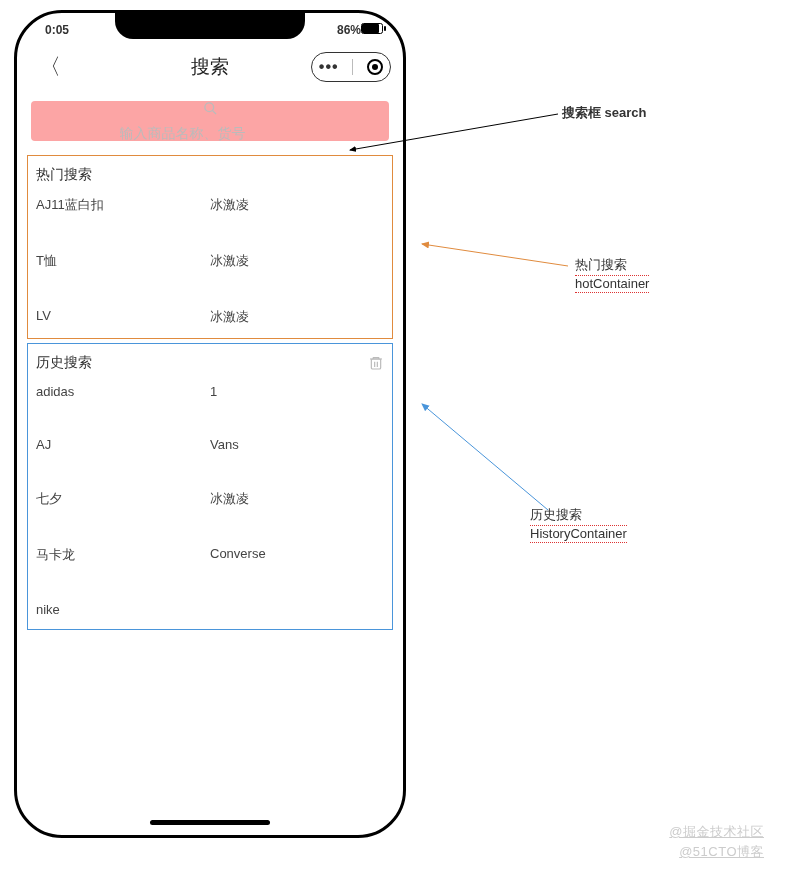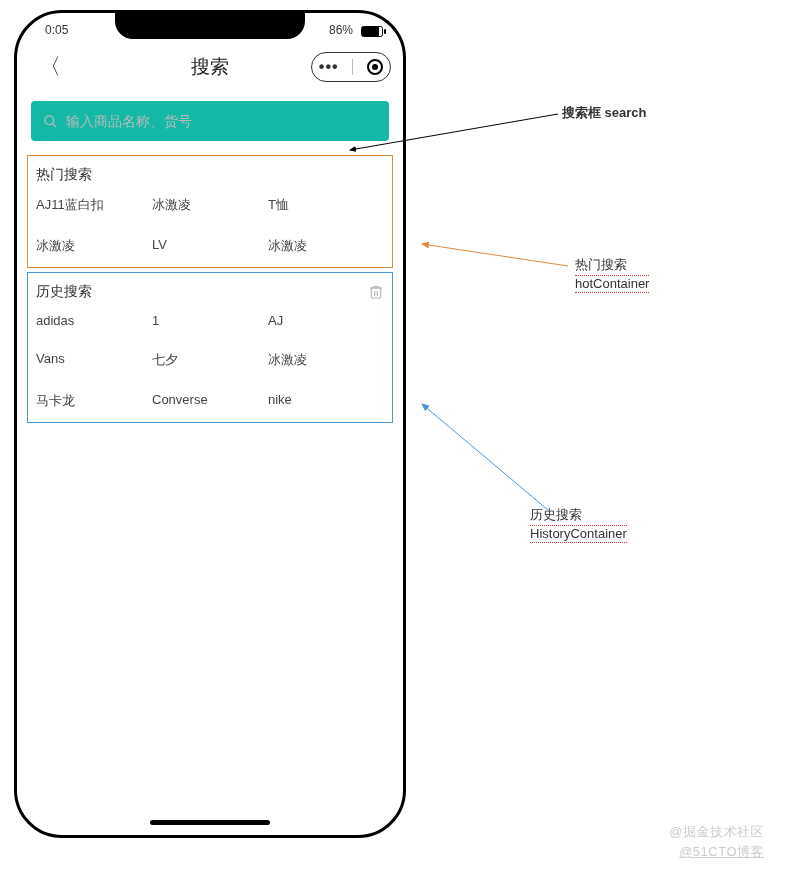--- a/index.html
+++ b/index.html
@@ -48,22 +48,23 @@
   }
 
   
   .status-bar {
     height: 24px;
     padding: 10px 20px 0 28px;
     font-size: 12px;
     display: flex;
     justify-content: space-between;
     align-items: center;
-  }
-  .battery-wrap { display: flex; align-items: flex-end; gap: 8px; }
+    font-weight: bold;
+  }
+  .battery-wrap { display: flex; align-items: flex-start; gap: 0; }
   .battery-icon {
     width: 22px; height: 11px;
     border: 1.4px solid #000;
     border-radius: 2.5px;
     position: relative;
   }
   .battery-icon::after {
     content: "";
     position: absolute;
     right: -4px; top: 2px;
@@ -116,27 +117,28 @@
     display: flex; align-items: center; justify-content: center;
   }
   .circle-target::after {
     content: ""; width: 6px; height: 6px;
     background: #000; border-radius: 50%;
   }
 
   
   .search-box {
     margin: 4px 14px 14px 14px;
-    background: #14b8a6;
+    background: #fca5a5;
     border-radius: 4px;
     height: 40px;
     display: flex;
     align-items: center;
     padding: 0 12px;
     gap: 8px;
+    flex-direction: column;
   }
   .search-input {
     border: none; outline: none;
     background: transparent;
     flex: 1;
     font-size: 14px;
     color: #444;
   }
   .search-input::placeholder { color: #bbb; }
   .search-icon-glyph { color: #bbb; font-size: 14px; }
@@ -153,22 +155,22 @@
     display: flex;
     justify-content: space-between;
     align-items: center;
     padding: 2px 2px 10px 2px;
   }
   .section-title { font-size: 14px; color: #333; }
   .trash-icon { color: #bbb; }
 
   .tag-grid {
     display: grid;
-    grid-template-columns: repeat(3, 1fr);
-    row-gap: 23px;
+    grid-template-columns: repeat(2, 1fr);
+    row-gap: 38px;
     padding: 2px;
   }
   .tag-item { font-size: 13px; color: #444; }
   .ann-label {
     position: absolute;
     font-size: 13px;
     color: #333;
     white-space: nowrap;
   }
   .ann-sub {
@@ -178,21 +180,21 @@
   }
   svg.arrow { position: absolute; overflow: visible; }
 
   
   .wm {
     position: absolute;
     color: #ccc;
     font-size: 13px;
     letter-spacing: 0.5px;
   }
-  .wm1 { right: 28px; bottom: 30px; }
+  .wm1 { right: 28px; bottom: 30px; text-decoration: underline; }
   .wm2 { right: 28px; bottom: 10px; text-decoration: underline; }
 </style>
 </head>
 <body>
 
 <div class="phone">
   <div class="notch"></div>
 
   <div class="status-bar">
     <span>0:05</span>

